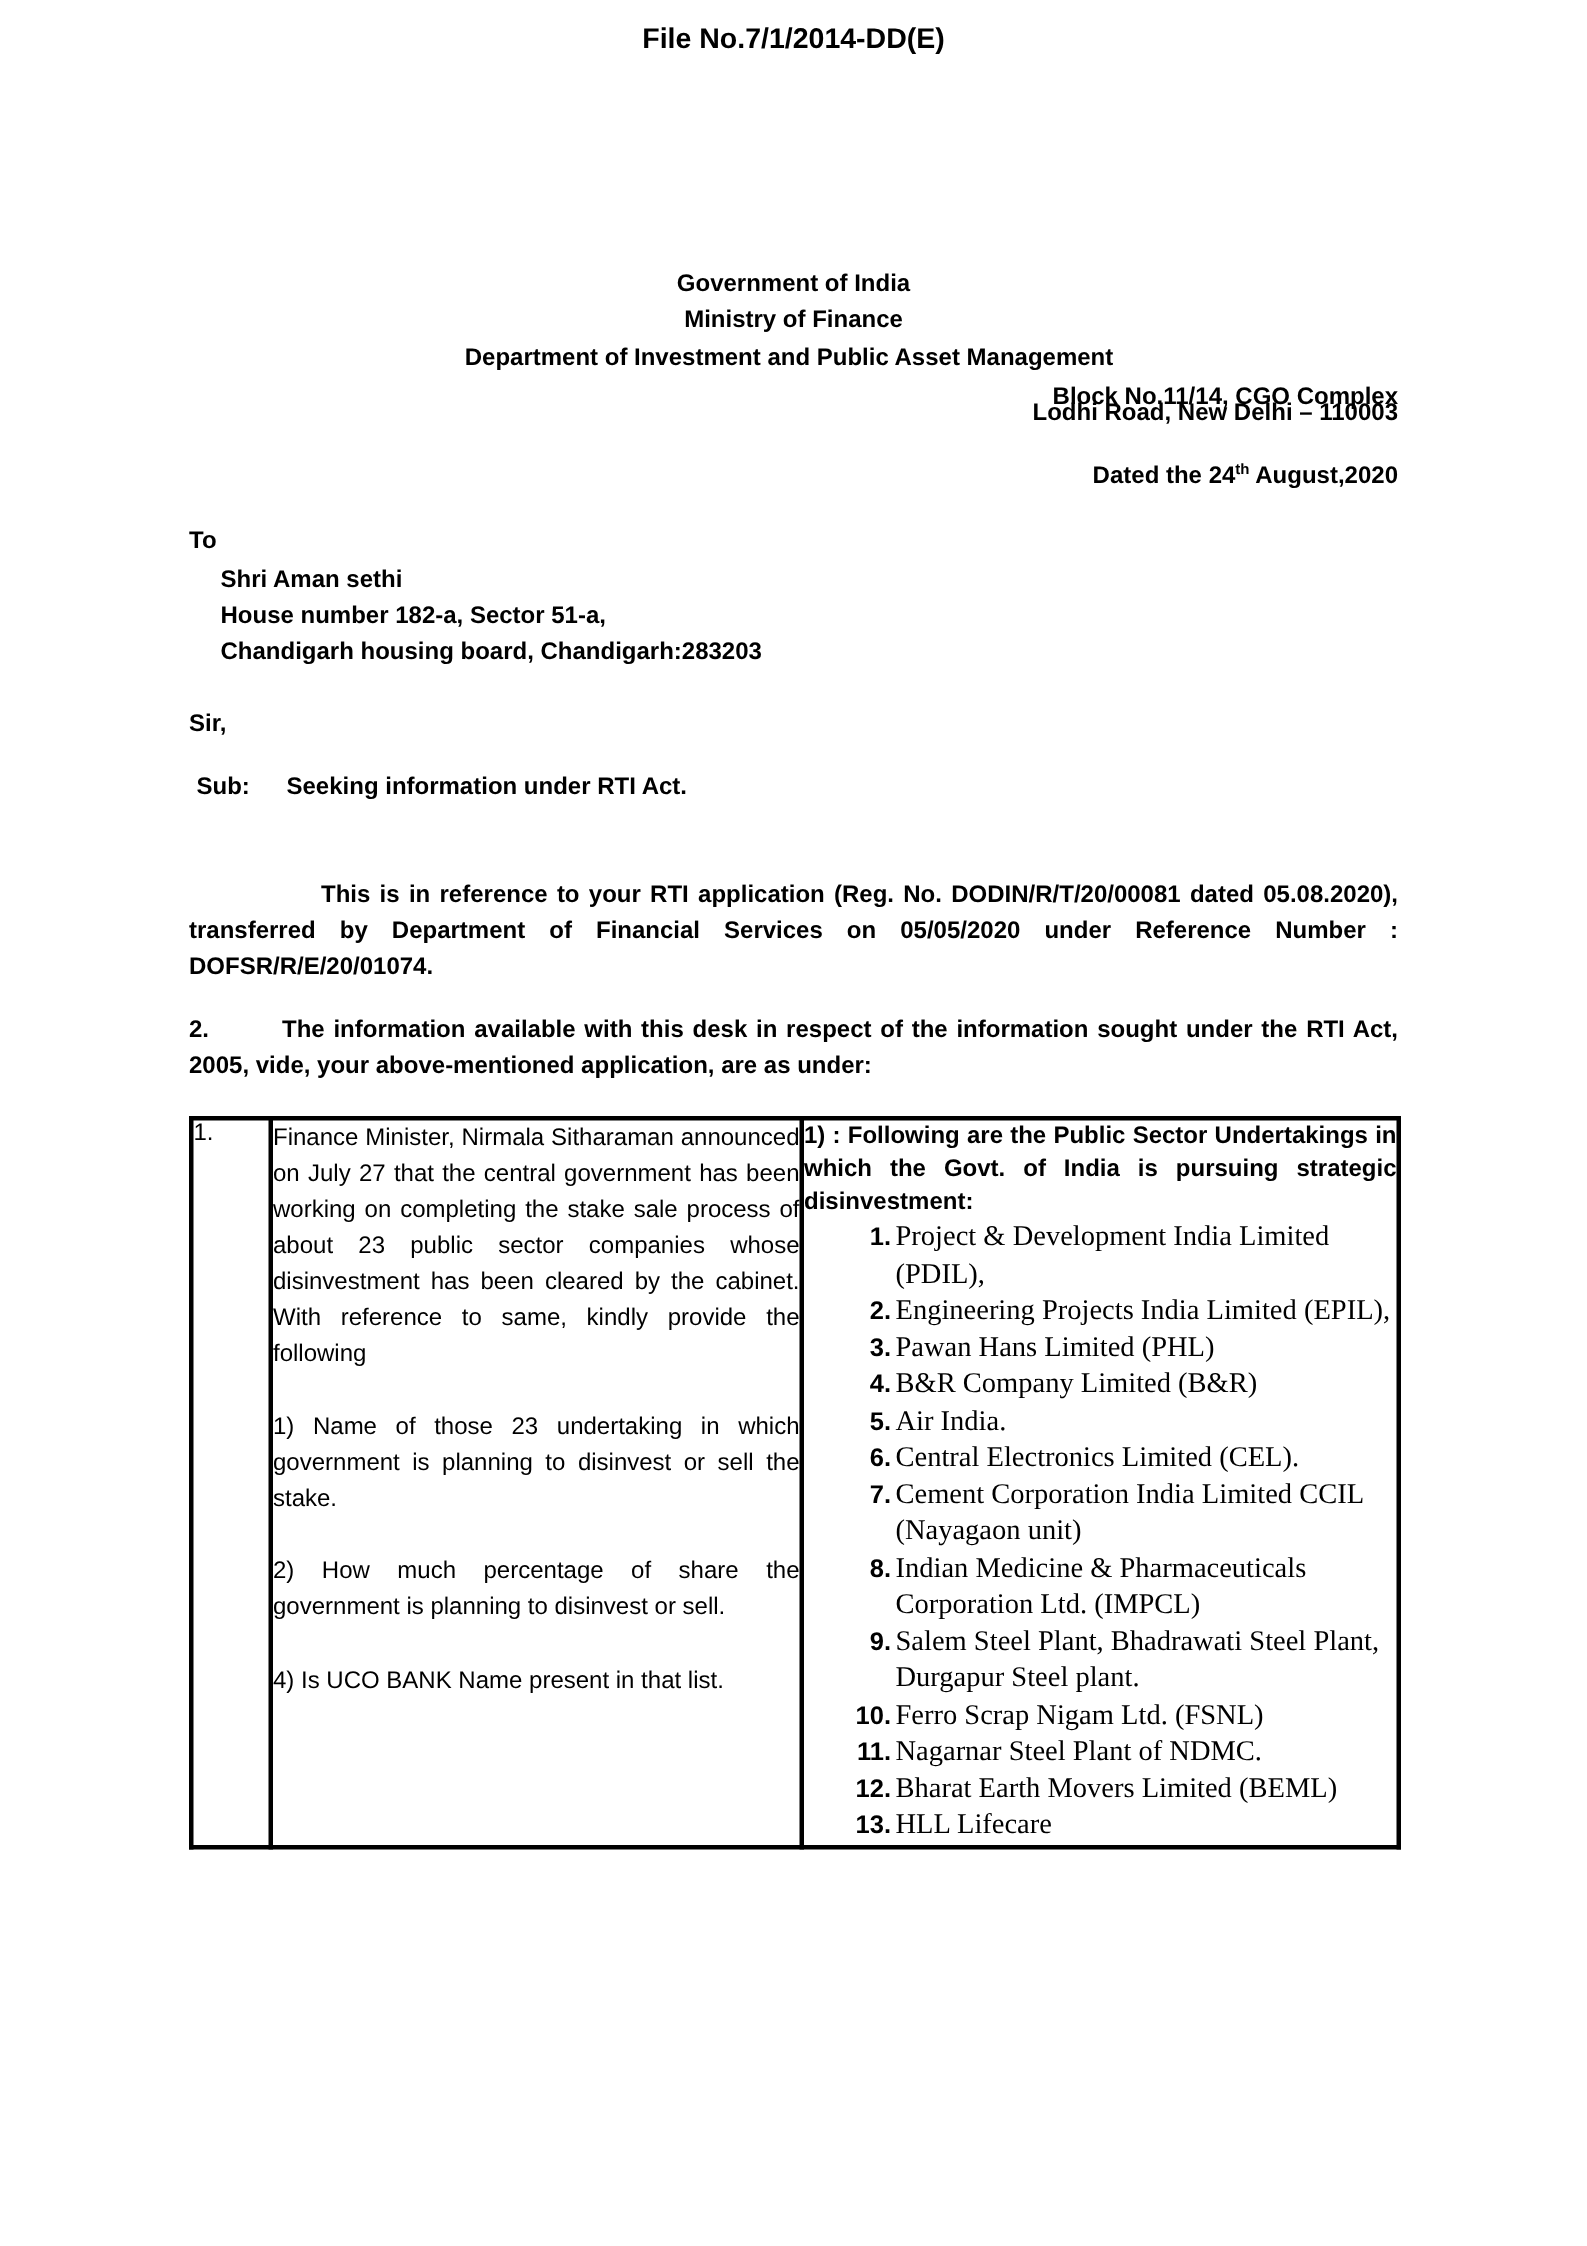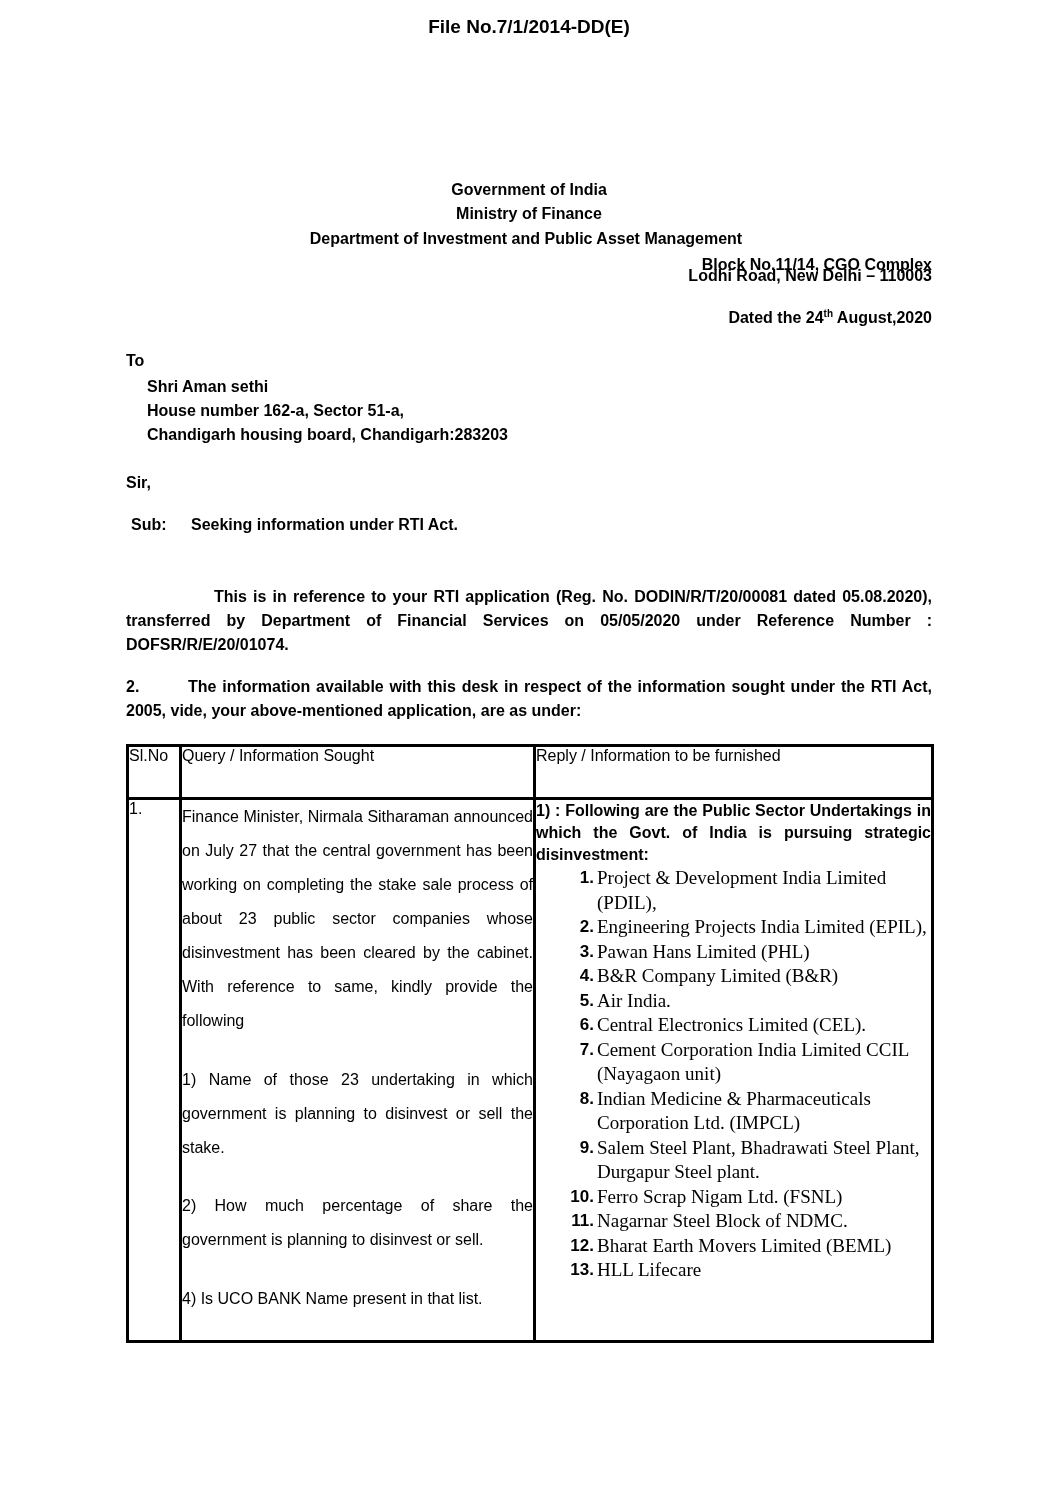--- a/index.html
+++ b/index.html
@@ -27,21 +27,21 @@
   .para { left: 126px; width: 806px; font-size: 16px; line-height: 24px; text-align: justify; }
   .para1 { top: 585px; text-indent: 88px; }
   .para2 { top: 675px; }
   .para2 .num { display: inline-block; width: 62px; }
   table.rti { position: absolute; left: 126px; top: 744px; width: 808px; border-collapse: collapse; }
   table.rti td { border: 3px solid #000; vertical-align: top; padding: 0; font-size: 16px; }
   .c1 { width: 50px; }
   .c2 { width: 351px; }
   .hrow td { height: 50px; }
   .hcell { padding: 4px 2px 0 2px; }
-  .cell-q { padding: 4px 3px 0 2px; line-height: 34px; text-align: justify; margin-top: 48px; }
+  .cell-q { padding: 4px 3px 0 2px; line-height: 24px; text-align: justify; margin-top: 48px; }
   .cell-q p { margin: 0 0 24.5px 0; }
   .cell-r { padding: 4px 3px 6px 2px; line-height: 22px; }
   .cell-r .intro { text-align: justify; font-weight: bold; }
   .cell-r ol { margin: 0; padding: 0; list-style: none; font-family: "Liberation Serif", serif; font-size: 19px; line-height: 24.5px; }
   .cell-r ol li { display: flex; }
   .cell-r ol .n { display: inline-block; width: 58px; text-align: right; padding-right: 3px; font-family: "Liberation Sans", sans-serif; font-weight: bold; font-size: 17px; }
   .cell-r ol .t { flex: 1; }
   .sl { padding: 4px 2px 0 2px; }
 </style>
 </head>
@@ -52,38 +52,33 @@
 <div class="abs hdr l1">Government of India</div>
 <div class="abs hdr l2">Ministry of Finance</div>
 <div class="abs hdr l3">Department of Investment and Public Asset Management</div>
 
 <div class="abs addr a1">Block No.11/14, CGO Complex</div>
 <div class="abs addr a2">Lodhi Road, New Delhi – 110003</div>
 <div class="abs addr a3"><span>Dated the  24</span><sup>th</sup><span> August,2020</span></div>
 
 <div class="abs txt to">To</div>
 <div class="abs txt rcp rcp1">Shri Aman sethi</div>
-<div class="abs txt rcp rcp2">House number 162-a, Sector 51-a,</div>
+<div class="abs txt rcp rcp2">House number 182-a, Sector 51-a,</div>
 <div class="abs txt rcp rcp3">Chandigarh housing board, Chandigarh:283203</div>
 
 <div class="abs txt sir">Sir,</div>
 
 <div class="abs txt sub-label">Sub:</div>
 <div class="abs txt sub-text">Seeking information under RTI Act.</div>
 
 <div class="abs para para1">This is in reference to your RTI application (Reg. No. DODIN/R/T/20/00081 dated 05.08.2020), transferred by Department of Financial Services on 05/05/2020 under Reference Number : DOFSR/R/E/20/01074.</div>
 <div class="abs para para2"><span class="num">2.</span><span>The information available with this desk in respect of the information sought under the RTI Act, 2005, vide, your above-mentioned application, are as under:</span></div>
 
 <table class="rti">
   <tbody>
-      <tr class="hrow">
-    <td class="c1 hcell">Sl.No</td>
-    <td class="c2 hcell">Query / Information Sought</td>
-    <td class="hcell">Reply / Information to be furnished</td>
-  </tr>
   <tr>
     <td class="c1 sl">1.</td>
     <td class="c2 cell-q">
       <p>Finance Minister, Nirmala Sitharaman announced on July 27 that the central government has been working on completing the stake sale process of about 23 public sector companies whose disinvestment has been cleared by the cabinet. With reference to same, kindly provide the following</p>
       <p>1) Name of those 23 undertaking in which government is planning to disinvest or sell the stake.</p>
       <p>2) How much percentage of share the government is planning to disinvest or sell.</p>
       <p>4) Is UCO BANK Name present in that list.</p>
     </td>
     <td class="cell-r">
       <div class="intro">1) : Following are the Public Sector Undertakings in which the Govt. of India is pursuing strategic disinvestment:</div>
@@ -123,21 +118,21 @@
         <li>
               <span class="n">9.</span>
               <span class="t">Salem Steel Plant, Bhadrawati Steel Plant, Durgapur Steel plant.</span>
             </li>
         <li>
               <span class="n">10.</span>
               <span class="t">Ferro Scrap Nigam Ltd. (FSNL)</span>
             </li>
         <li>
               <span class="n">11.</span>
-              <span class="t">Nagarnar Steel Block of NDMC.</span>
+              <span class="t">Nagarnar Steel Plant of NDMC.</span>
             </li>
         <li>
               <span class="n">12.</span>
               <span class="t">Bharat Earth Movers Limited (BEML)</span>
             </li>
         <li>
               <span class="n">13.</span>
               <span class="t">HLL Lifecare</span>
             </li>
       </ol>

